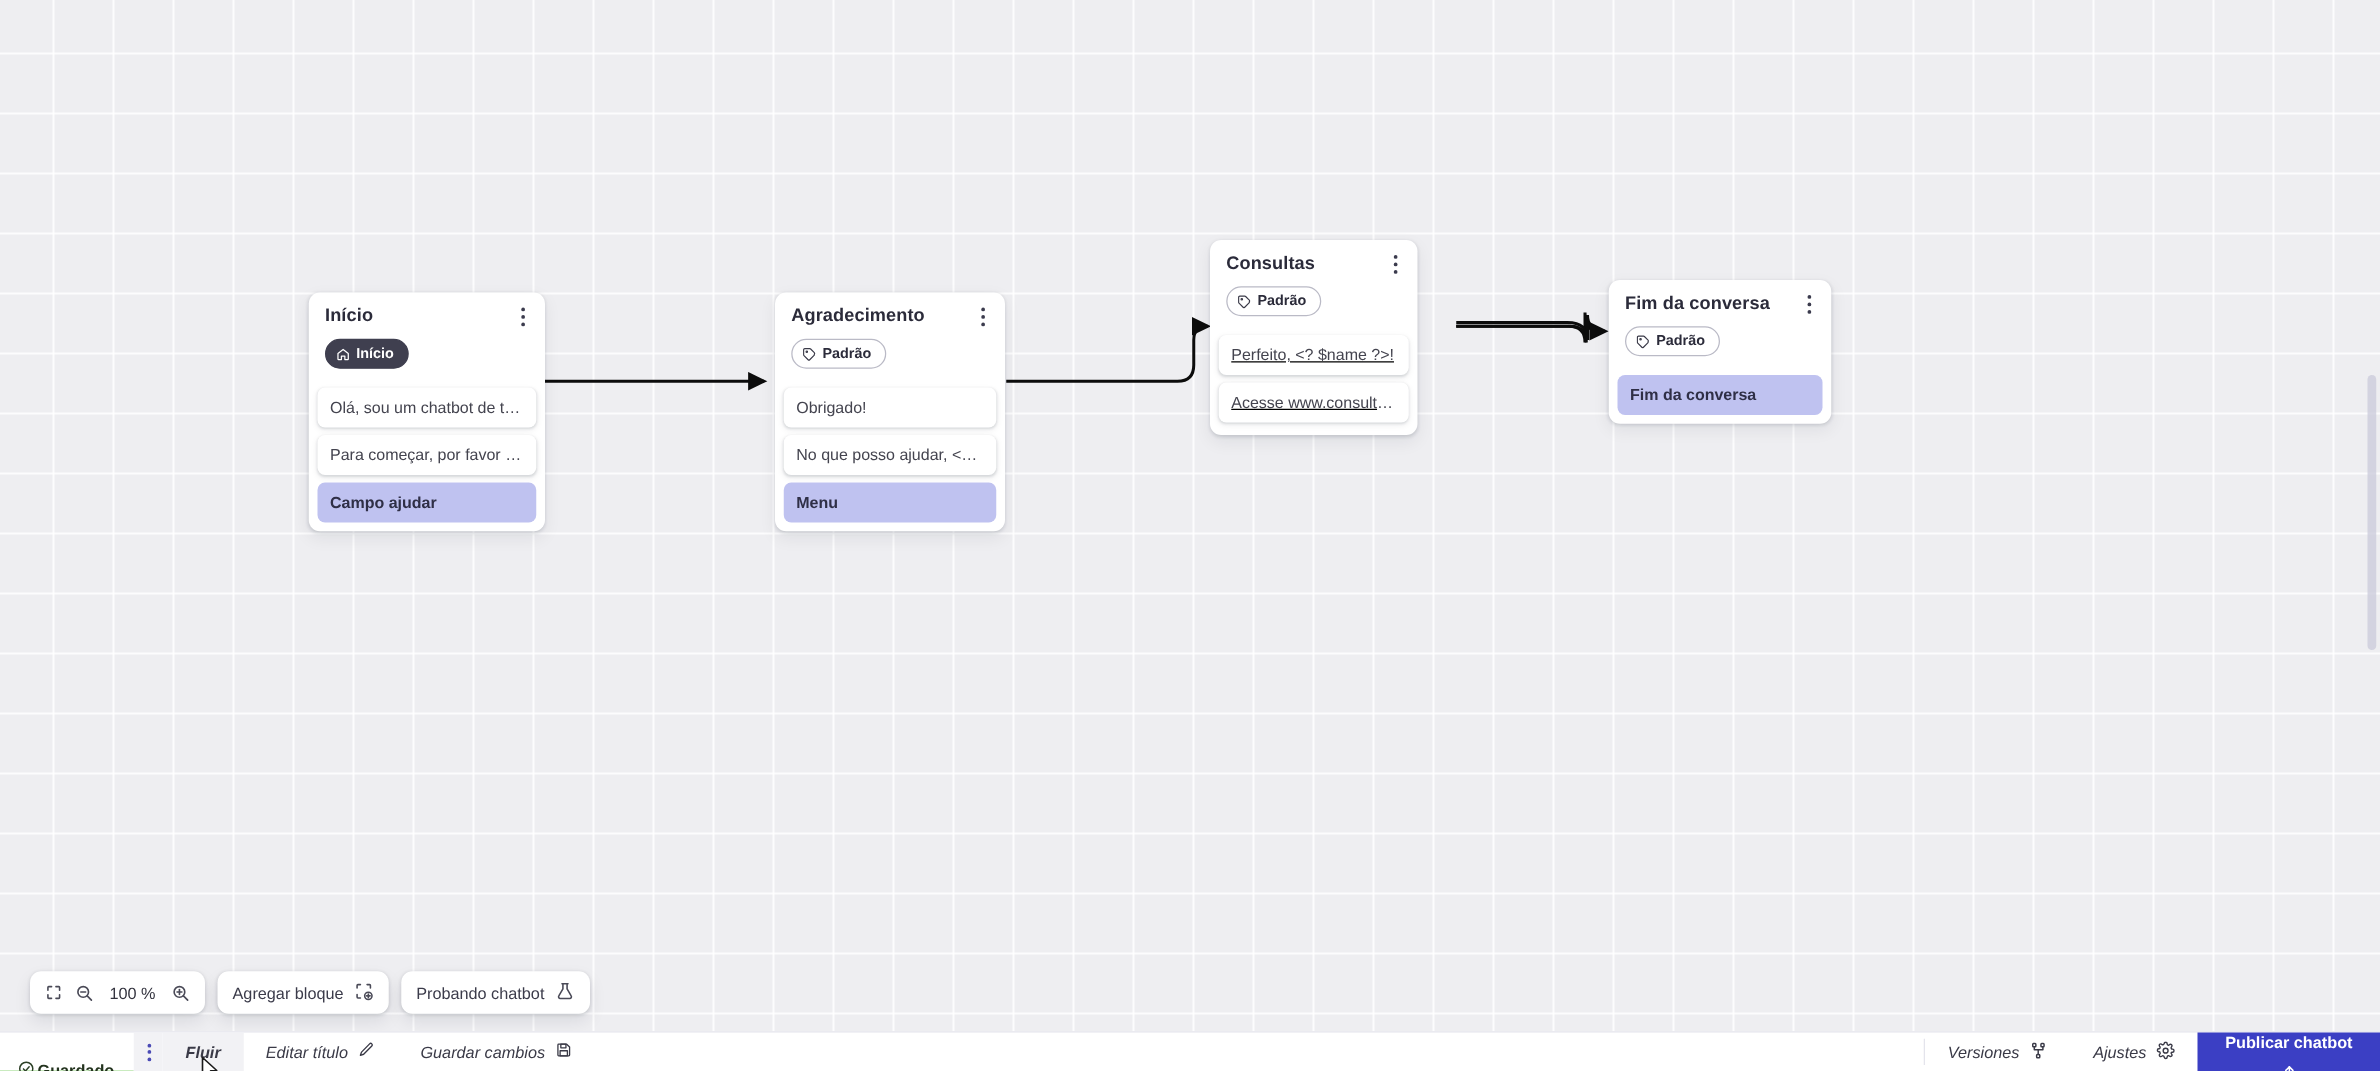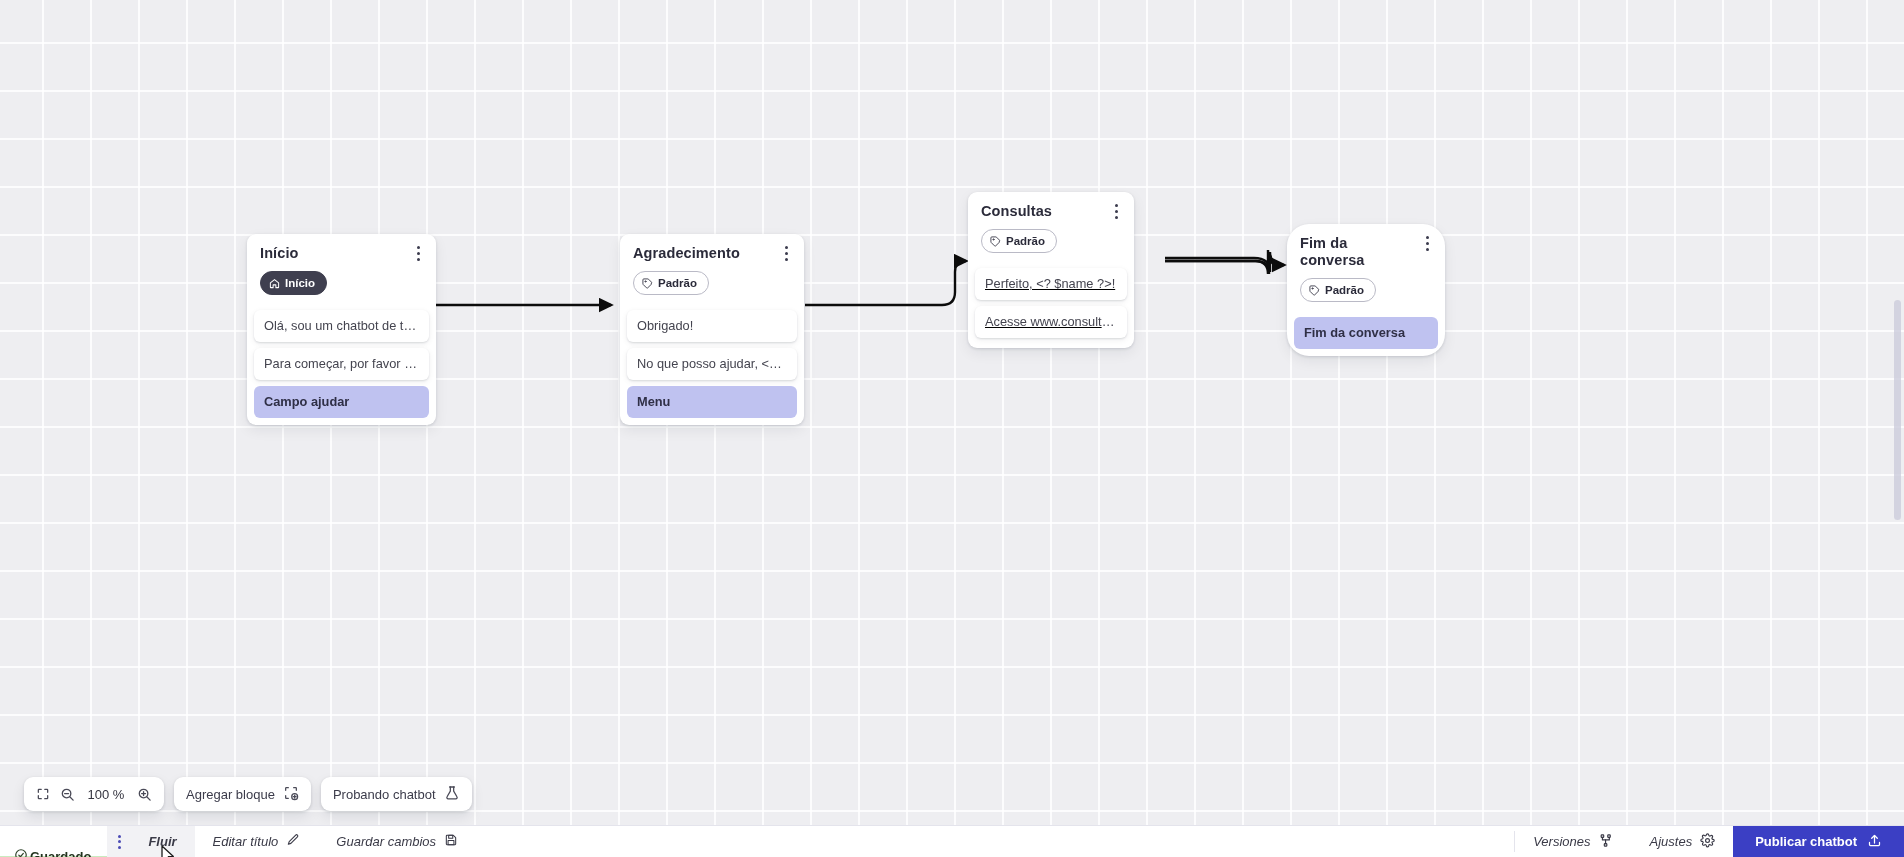--- a/index.html
+++ b/index.html
@@ -259,20 +259,21 @@
     display: flex;
     align-items: center;
     gap: 10px;
     background: #3b3fc4;
     color: #ffffff;
     font-weight: 700;
     font-size: 13px;
     padding: 0 22px;
     cursor: pointer;
     white-space: nowrap;
+    flex-direction: column;
   }
 
   
   #cursor {
     position: absolute;
     left: 160px;
     top: 845px;
     z-index: 40;
     pointer-events: none;
   }
@@ -361,21 +362,21 @@
         </span>
         <span>Padrão</span>
       </div>
     </div>
     <div class="rows" style="padding-bottom:4px;text-decoration:underline;">
       <div class="row">Perfeito, &lt;? $name ?&gt;!</div>
       <div class="row">Acesse www.consultas.com par...</div>
     </div>
   </div>
 
-  <div class="node" style="left:1287px; top:224px; width:158px;border-radius:22px;">
+  <div class="node" style="left:1287px; top:224px; width:178px;">
     <div class="node-head">
       <div class="node-title">Fim da conversa</div>
       <div class="kebab">
           <i></i>
           <i></i>
           <i></i>
         </div>
       <div class="badge default">
         <span>
           <svg width="11" height="11" viewBox="0 0 24 24" fill="none" stroke="#3a3a48" stroke-width="2" stroke-linecap="round" stroke-linejoin="round">

